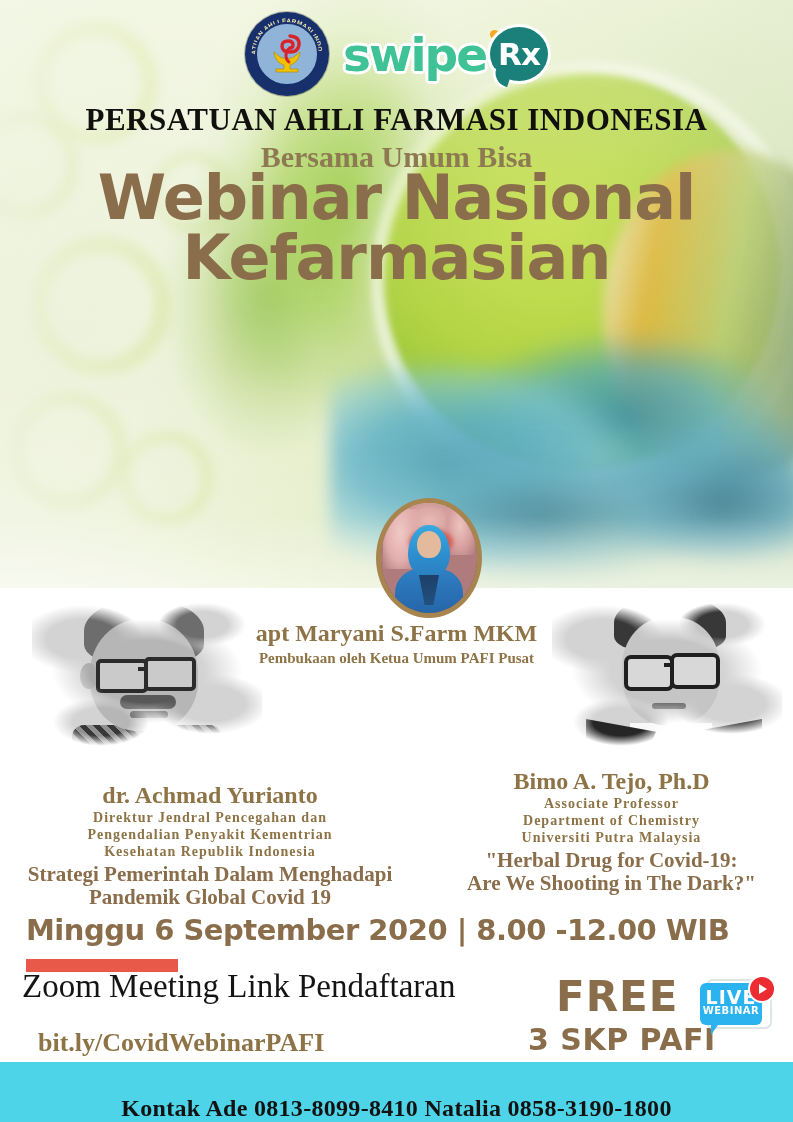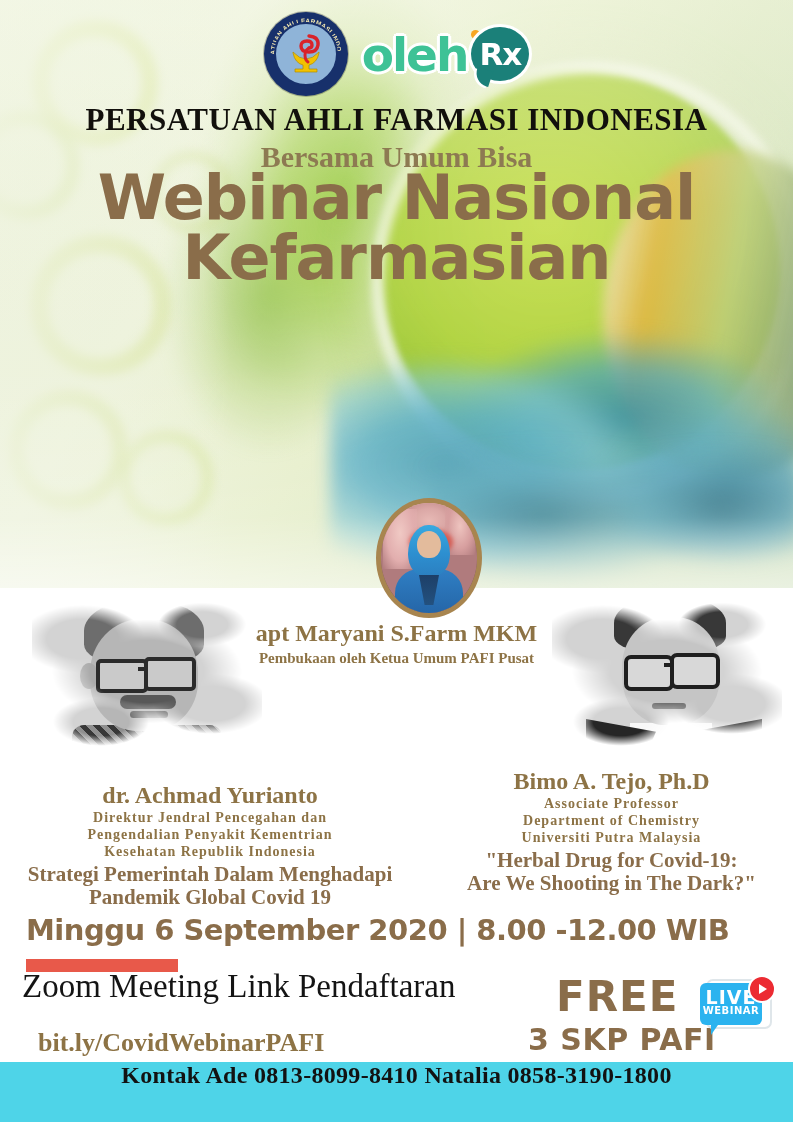--- a/index.html
+++ b/index.html
@@ -501,21 +501,21 @@
     margin-left: 2px;
   }
 
   
   .footer {
     position: absolute;
     left: 0; bottom: 0;
     width: 793px; height: 60px;
     background: #4ed4e8;
     display: flex;
-    align-items: flex-start;
+    align-items: flex-end;
     justify-content: center;
   }
   .footer-text {
     font-family: "Liberation Serif", serif;
     font-weight: bold;
     font-size: 24px;
     letter-spacing: 0.3px;
     color: #121212;
   }
 </style>
@@ -560,21 +560,21 @@
         <svg class="pafi-bowl" viewBox="0 0 44 44">
           <path d="M9,20 Q22,34 35,20 L35,21 Q33,31 25,33 L25,37 L33,37 L33,40 L11,40 L11,37 L19,37 L19,33 Q11,31 9,21 Z" fill="#f2c200" stroke="#b08c00" stroke-width="0.7"></path>
           <path d="M25,4 Q35,5 34,13 Q33,20 25,20 Q17,20 17,14 Q17,9 23,9 Q28,9 28,13 Q28,16 25,16" fill="none" stroke="#d9232a" stroke-width="3.4" stroke-linecap="round"></path>
           <path d="M25,16 Q21,18 21,23 Q21,28 24,30" fill="none" stroke="#d9232a" stroke-width="3" stroke-linecap="round"></path>
           <circle cx="32" cy="6" r="1.5" fill="#d9232a"></circle>
         </svg>
       </div>
     </div>
 
     <div class="swipe-logo">
-      <div class="swipe-word">oleh</div>
+      <div class="swipe-word">swipe</div>
       <div class="swipe-dot"></div>
       <div class="rx-bubble">
         <span class="rx-text">Rx</span>
       </div>
     </div>
 
   </div>
 
   <div class="org-title">PERSATUAN AHLI FARMASI INDONESIA</div>
   <div class="tagline">Bersama Umum Bisa</div>

